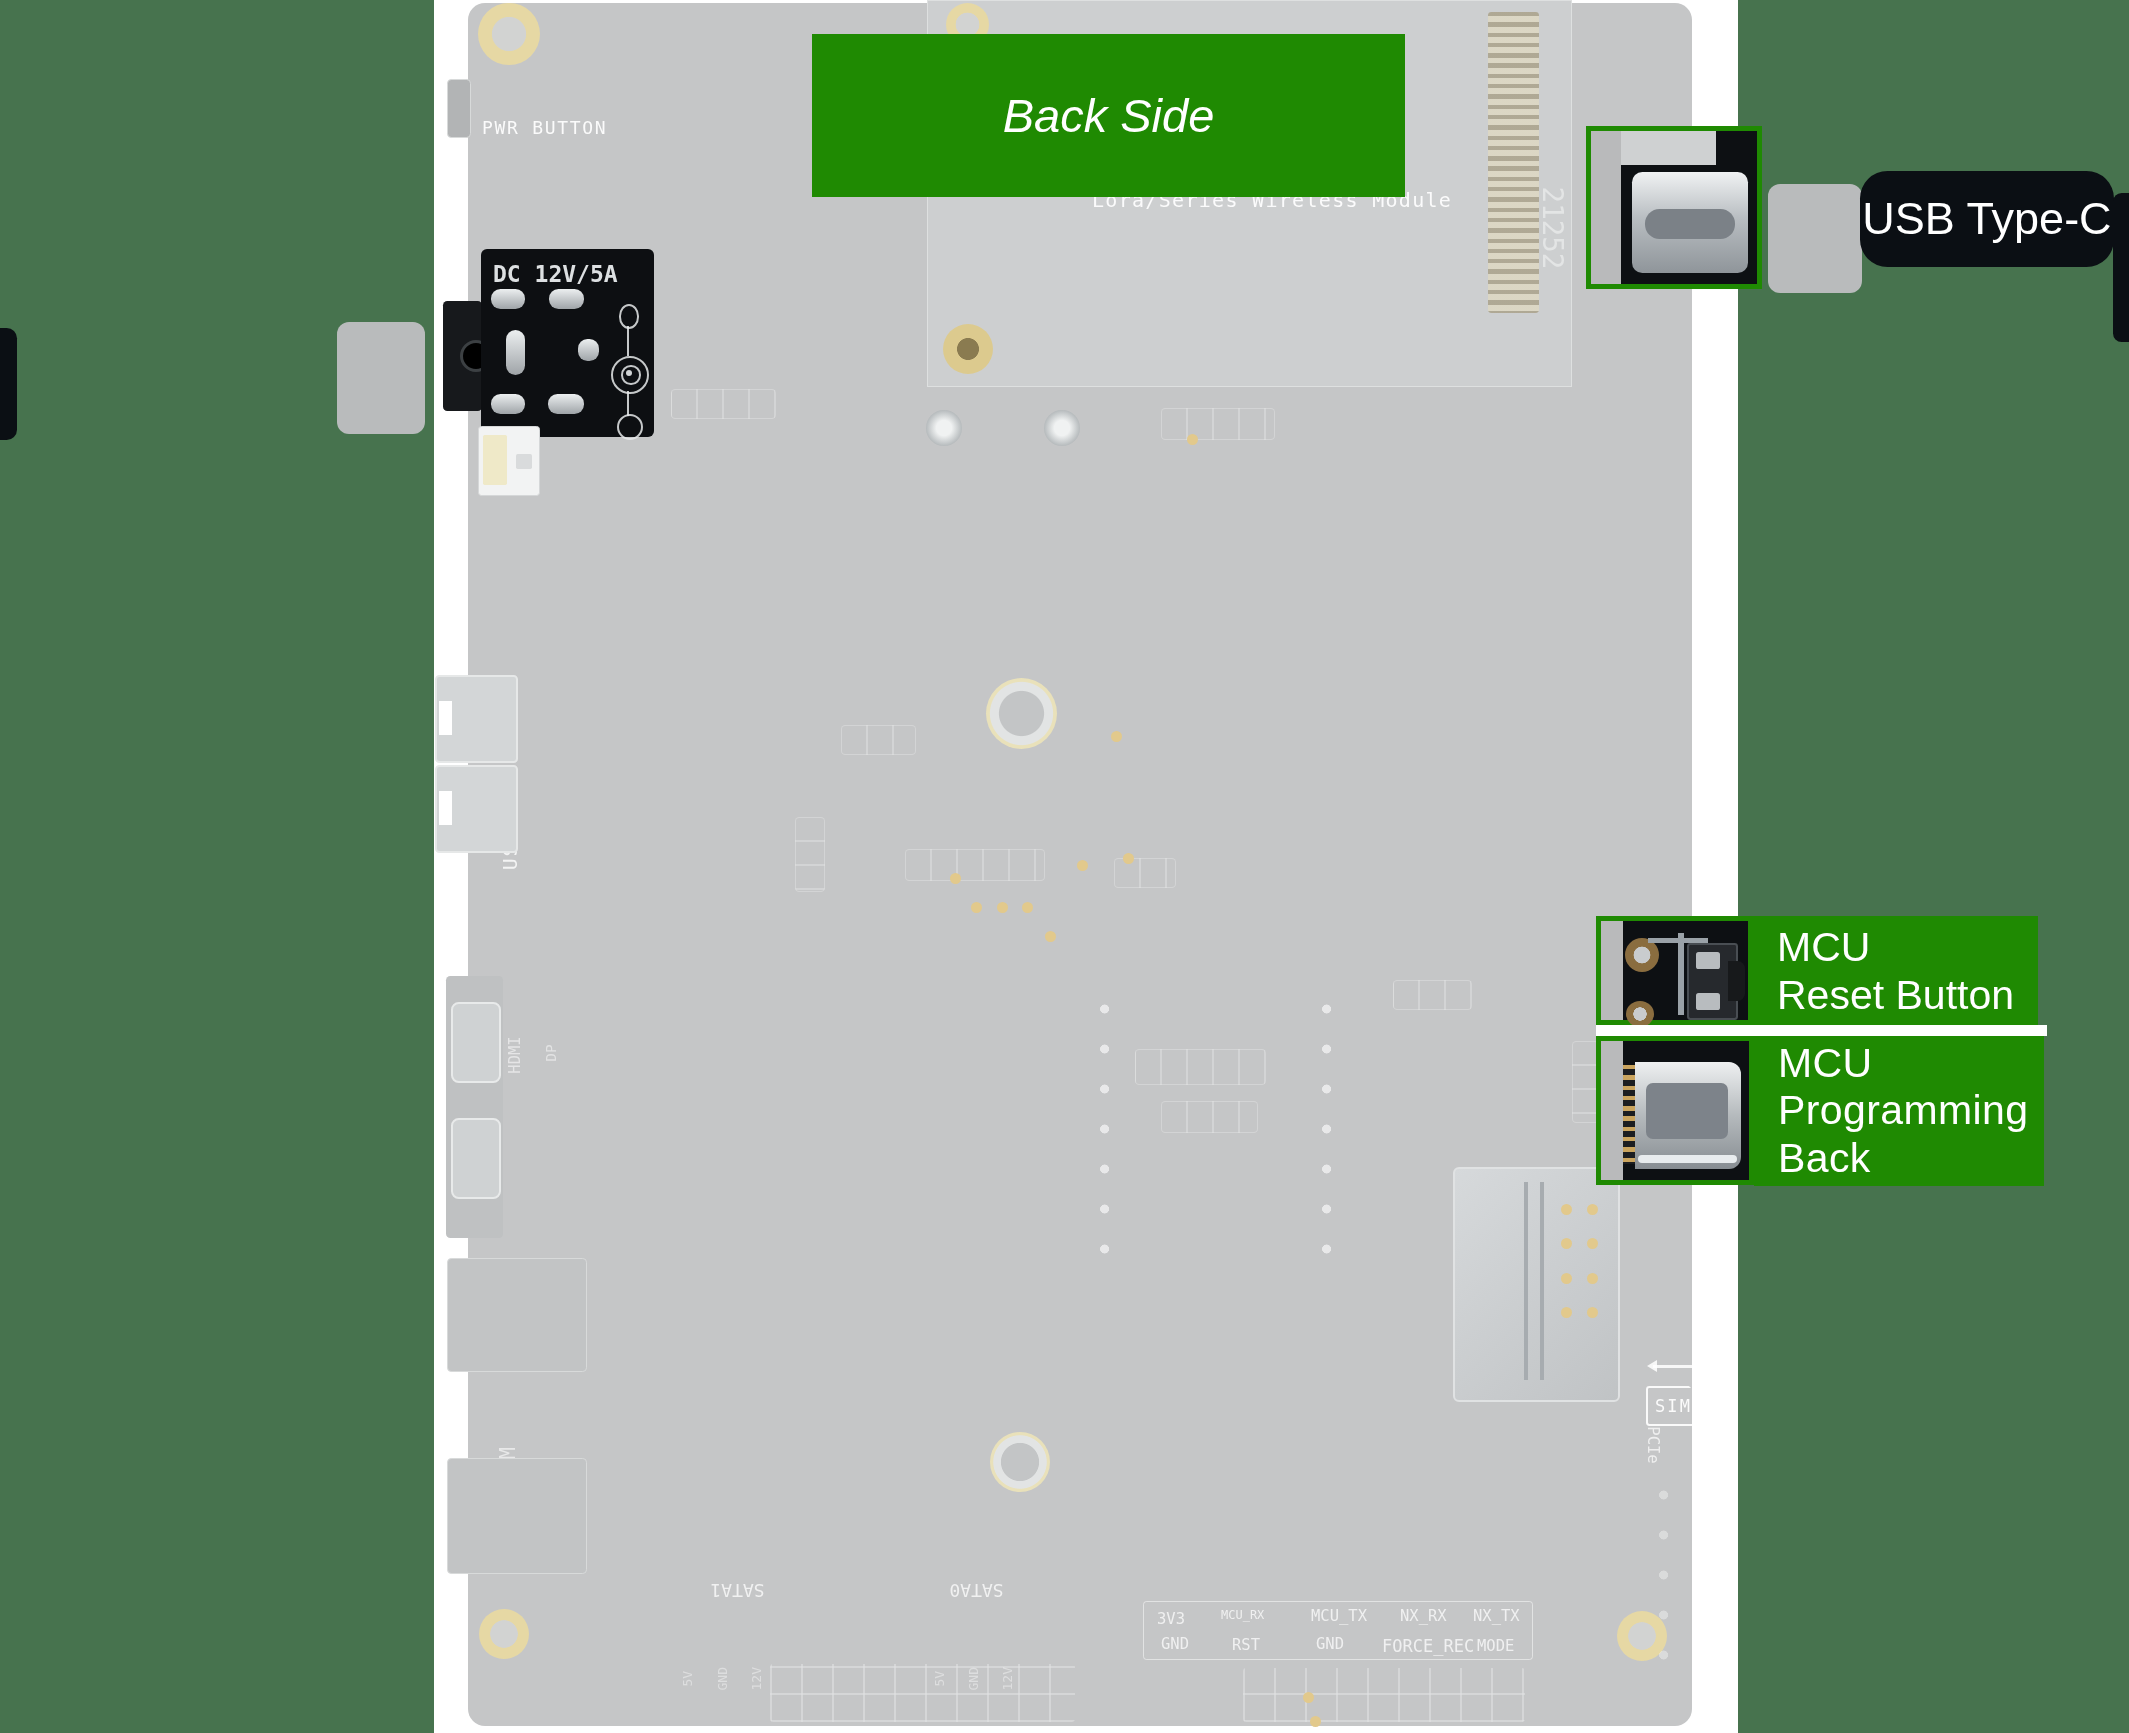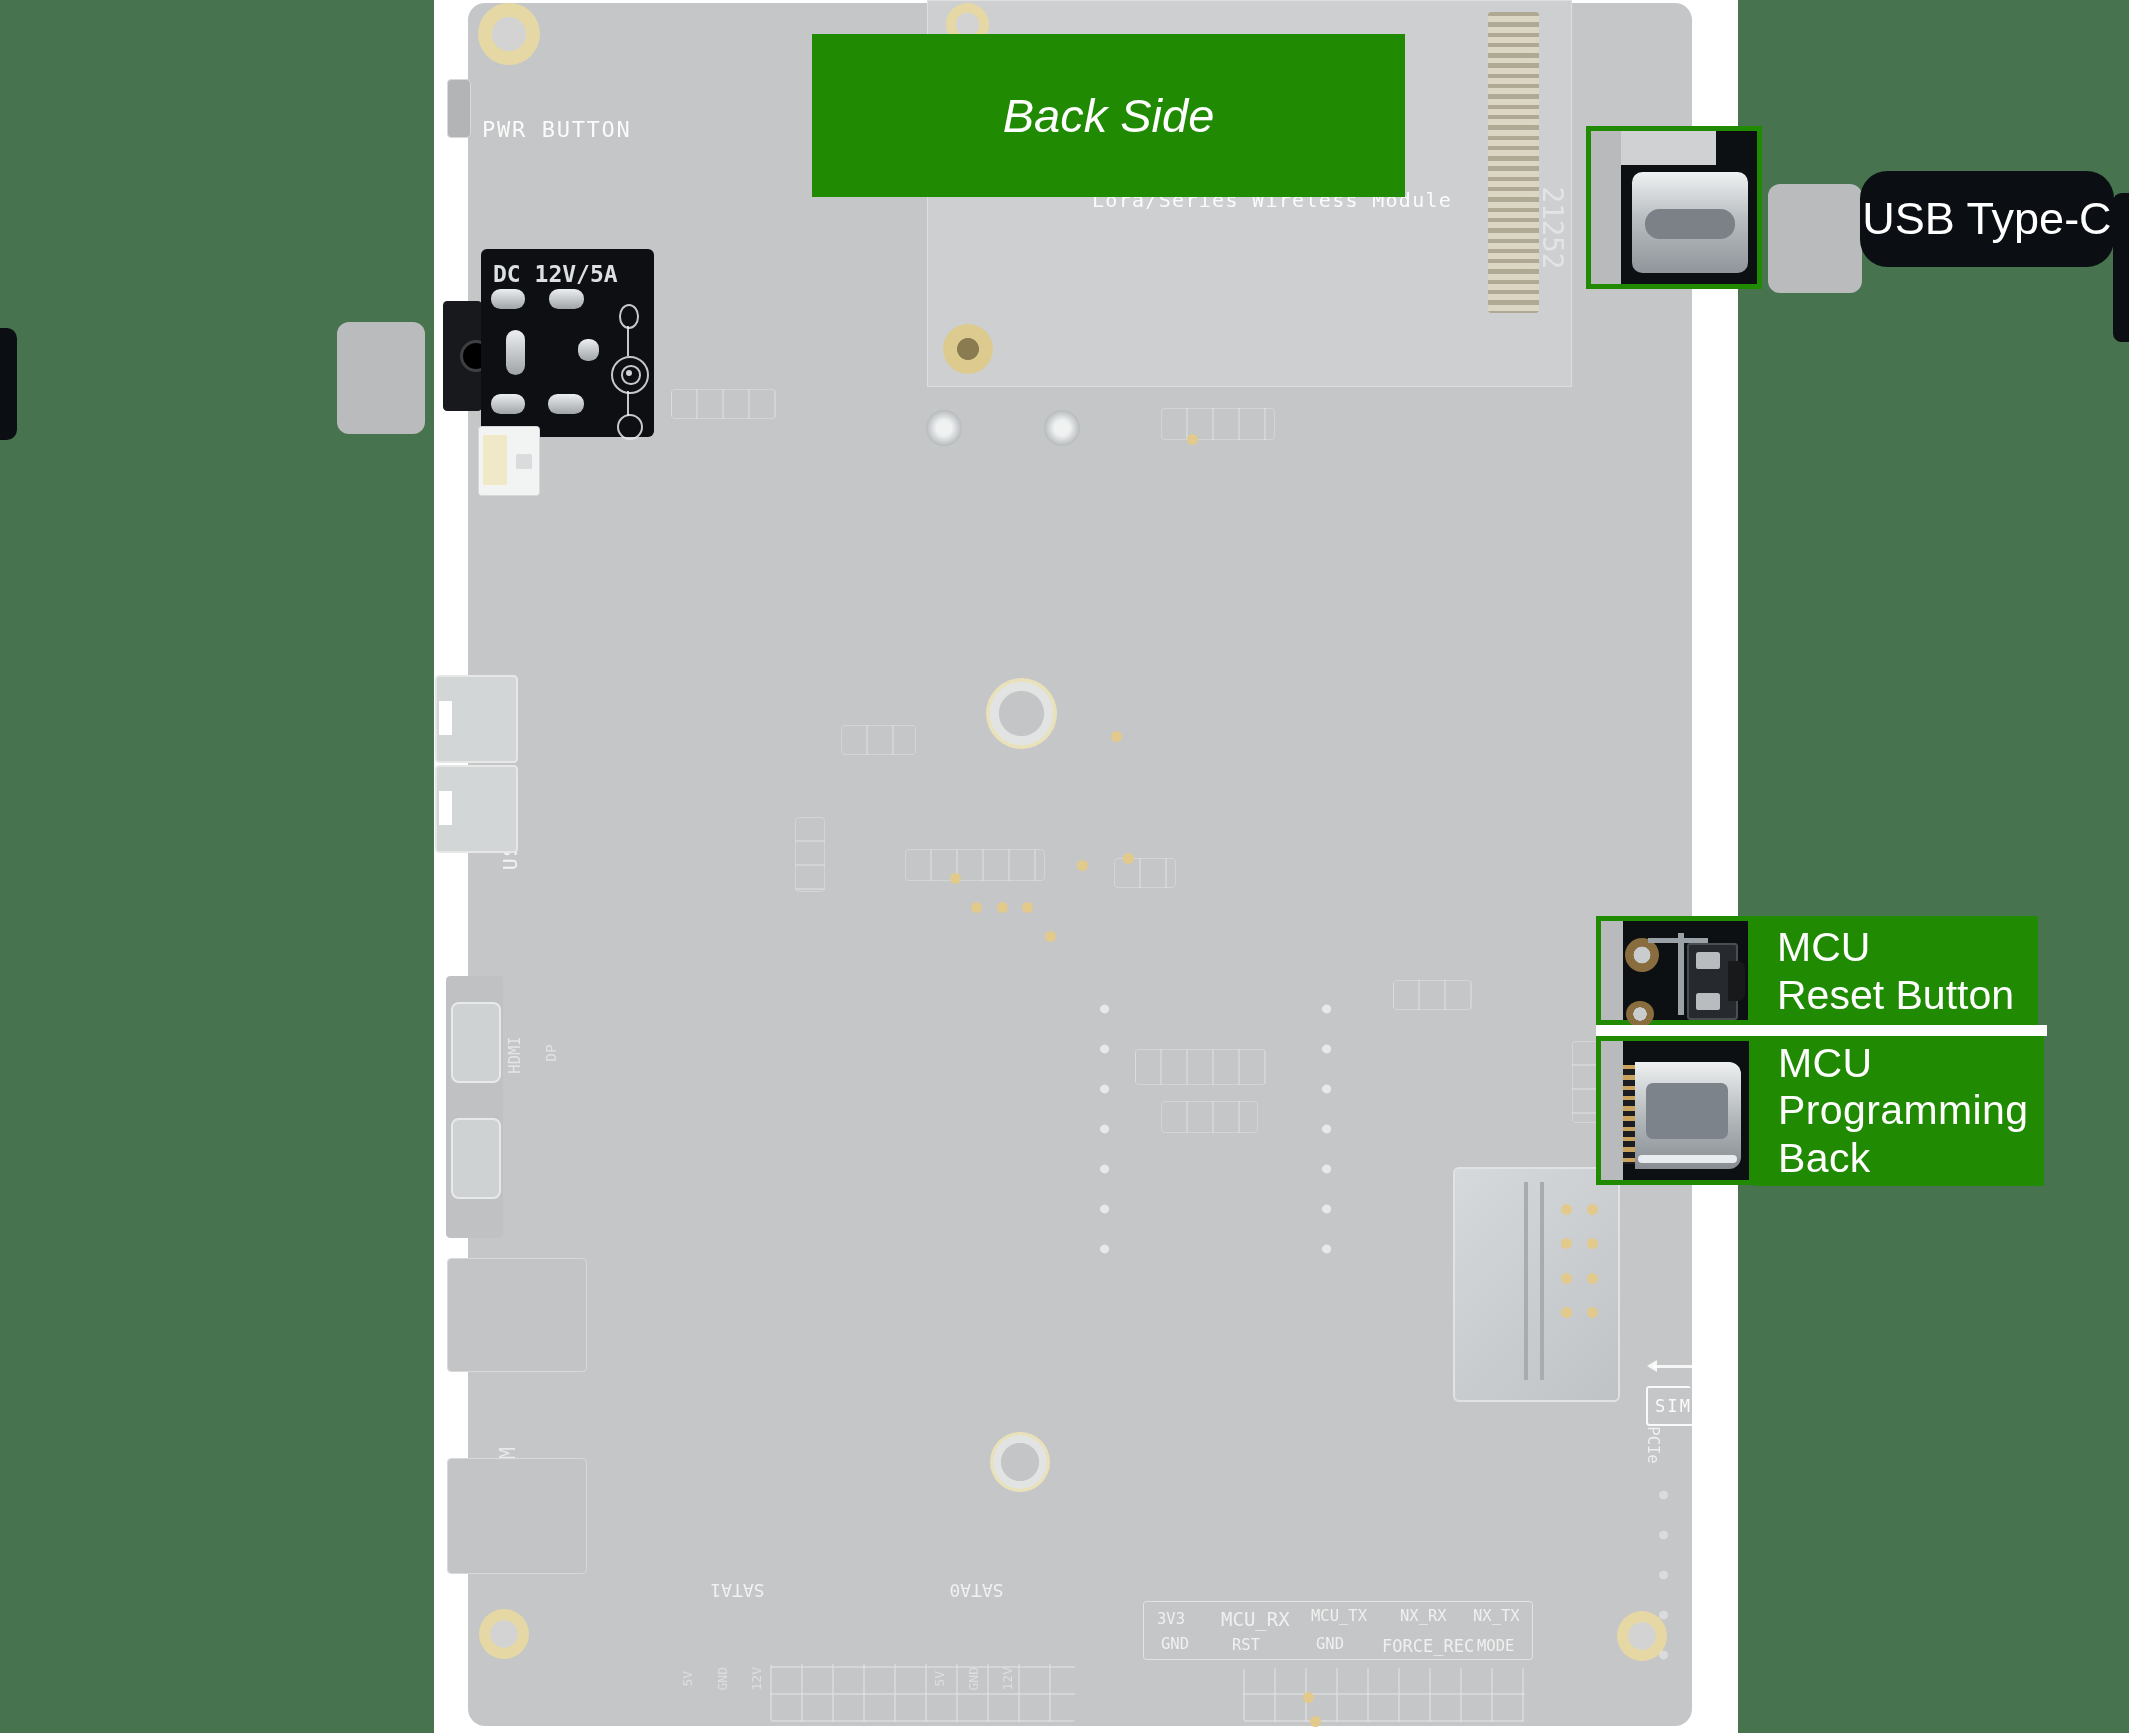--- a/index.html
+++ b/index.html
@@ -43,39 +43,39 @@
 
 <div class="canvas">
 
   <div class="abs white-area"></div>
   <div class="abs board"></div>
   <div class="abs module"></div>
   <div class="abs module-pins"></div>
 
   <div class="abs silk" style="left:1092px;top:188px;width:318px;font-size:20px;letter-spacing:1.3px;text-align:center;">Lora/Series Wireless Module</div>
   <div class="abs silk vtext" style="left:1501px;top:213px;width:103px;height:30px;font-size:27.5px;color:rgba(255,255,255,.45);transform:rotate(90deg);">21252</div>
-  <div class="abs silk" style="left:482px;top:117px;font-size:22px;letter-spacing:1.7px;">PWR BUTTON</div>
+  <div class="abs silk" style="left:482px;top:117px;font-size:18px;letter-spacing:1.7px;">PWR BUTTON</div>
   <div class="abs silk vtext" style="left:445px;top:768px;width:129px;height:26px;font-size:20px;letter-spacing:1.7px;color:rgba(255,255,255,.8);transform:rotate(-90deg);">USB 3.2 GEN 2</div>
   <div class="abs silk vtext" style="left:461px;top:1042px;width:107px;height:26px;font-size:15.5px;color:rgba(255,255,255,.55);transform:rotate(-90deg);">HDMI</div>
   <div class="abs silk vtext" style="left:518px;top:1040px;width:64px;height:26px;font-size:14.6px;color:rgba(255,255,255,.5);transform:rotate(-90deg);">DP</div>
   <div class="abs silk vtext" style="left:443px;top:1288px;width:129px;height:26px;font-size:20.6px;color:rgba(255,255,255,.6);transform:rotate(-90deg);">1000M</div>
   <div class="abs silk vtext" style="left:443px;top:1465px;width:129px;height:26px;font-size:20.6px;color:rgba(255,255,255,.6);transform:rotate(-90deg);">2500M</div>
   <div class="abs silk vtext" style="left:684px;top:1578px;width:107px;height:26px;font-size:18px;color:rgba(255,255,255,.75);transform:rotate(180deg);">SATA1</div>
   <div class="abs silk vtext" style="left:923px;top:1578px;width:107px;height:26px;font-size:18px;color:rgba(255,255,255,.75);transform:rotate(180deg);">SATA0</div>
 
   <div class="abs silk vtext" style="left:662px;top:1671px;width:52px;height:15.5px;font-size:13px;opacity:.45;transform:rotate(-90deg);">5V</div>
   <div class="abs silk vtext" style="left:697px;top:1671px;width:52px;height:15.5px;font-size:13px;opacity:.45;transform:rotate(-90deg);">GND</div>
   <div class="abs silk vtext" style="left:731px;top:1671px;width:52px;height:15.5px;font-size:13px;opacity:.45;transform:rotate(-90deg);">12V</div>
   <div class="abs silk vtext" style="left:914px;top:1671px;width:52px;height:15.5px;font-size:13px;opacity:.45;transform:rotate(-90deg);">5V</div>
   <div class="abs silk vtext" style="left:948px;top:1671px;width:52px;height:15.5px;font-size:13px;opacity:.45;transform:rotate(-90deg);">GND</div>
   <div class="abs silk vtext" style="left:982px;top:1671px;width:52px;height:15.5px;font-size:13px;opacity:.45;transform:rotate(-90deg);">12V</div>
 
   <div class="abs" style="left:1143px;top:1601px;width:388px;height:57px;border:1.7px solid rgba(255,255,255,.5);border-radius:3.4px;"></div>
   <div class="abs silk" style="left:1157px;top:1610px;font-size:15.5px;opacity:.8;">3V3</div>
-  <div class="abs silk" style="left:1221px;top:1608px;font-size:19px;opacity:.8;">MCU_RX</div>
+  <div class="abs silk" style="left:1221px;top:1608px;font-size:12px;opacity:.8;">MCU_RX</div>
   <div class="abs silk" style="left:1311px;top:1607px;font-size:15.5px;opacity:.8;">MCU_TX</div>
   <div class="abs silk" style="left:1400px;top:1607px;font-size:15.5px;opacity:.8;">NX_RX</div>
   <div class="abs silk" style="left:1473px;top:1607px;font-size:15.5px;opacity:.8;">NX_TX</div>
   <div class="abs silk" style="left:1161px;top:1635px;font-size:15.5px;opacity:.8;">GND</div>
   <div class="abs silk" style="left:1232px;top:1636px;font-size:15.5px;opacity:.8;">RST</div>
   <div class="abs silk" style="left:1316px;top:1635px;font-size:15.5px;opacity:.8;">GND</div>
   <div class="abs silk" style="left:1382px;top:1636px;font-size:17px;opacity:.8;">FORCE_REC</div>
   <div class="abs silk" style="left:1477px;top:1637px;font-size:15.5px;opacity:.8;">MODE</div>
 
   <div class="abs screw s-gold" style="left:478px;top:3.4px;width:62px;height:62px;"></div>

